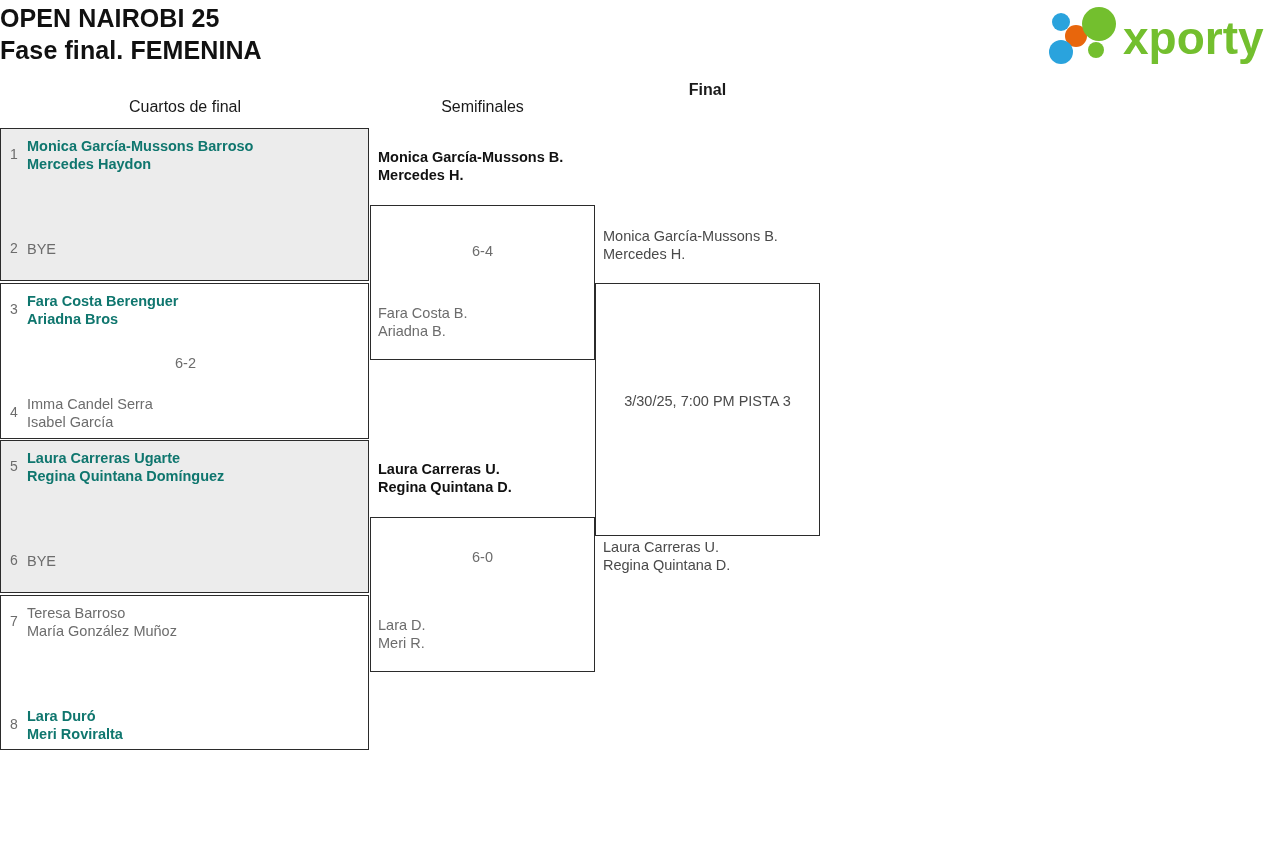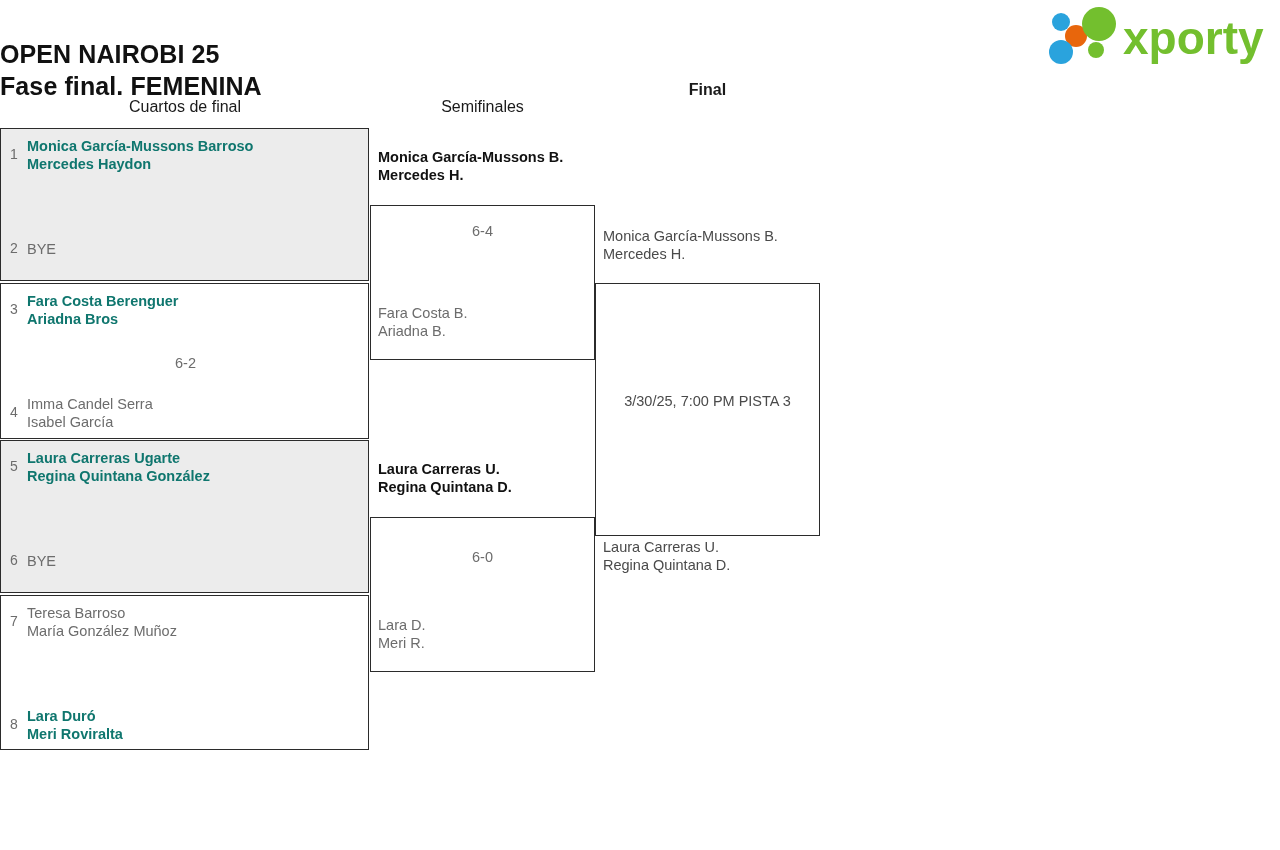--- a/index.html
+++ b/index.html
@@ -23,21 +23,20 @@
     top: 2px;
     width: 700px;
   }
   .title-line1 {
     font-size: 25px;
     font-weight: bold;
     color: #111111;
     line-height: 32px;
     letter-spacing: 0.1px;
     white-space: nowrap;
-    margin-top: 36px;
   }
   .title-line2 {
     font-size: 25px;
     font-weight: bold;
     color: #111111;
     line-height: 32px;
     letter-spacing: 0.1px;
     white-space: nowrap;
   }
 
@@ -229,21 +228,21 @@
         </div>
       </div>
       <div class="qf-score" style="top:70px;">6-2</div>
     </div>
 
     <div class="qf-match shaded" style="top:440px; height:153px;">
       <div class="qf-team winner" style="top:7px;">
         <div class="seed">5</div>
         <div class="names">
           <span class="n">Laura Carreras Ugarte</span>
-          <span class="n">Regina Quintana González</span>
+          <span class="n">Regina Quintana Domínguez</span>
         </div>
       </div>
       <div class="qf-team bye" style="top:110px;">
         <div class="seed" style="padding-top:0px;">6</div>
         <div class="names">
           <span class="n">BYE</span>
         </div>
       </div>
       <div class="qf-score" style="top:60px;"></div>
     </div>
@@ -263,21 +262,21 @@
           <span class="n">Meri Roviralta</span>
         </div>
       </div>
     </div>
 
     <div class="sf-team winner" style="top:148px;">
       <span class="n">Monica García-Mussons B.</span>
       <span class="n">Mercedes H.</span>
     </div>
     <div class="sf-box" style="top:205px; height:155px;">
-      <div class="sf-score" style="top:16px;">6-4</div>
+      <div class="sf-score" style="top:36px;">6-4</div>
     </div>
     <div class="sf-team loser" style="top:304px;">
       <span class="n">Fara Costa B.</span>
       <span class="n">Ariadna B.</span>
     </div>
 
     <div class="sf-team winner" style="top:460px;">
       <span class="n">Laura Carreras U.</span>
       <span class="n">Regina Quintana D.</span>
     </div>

